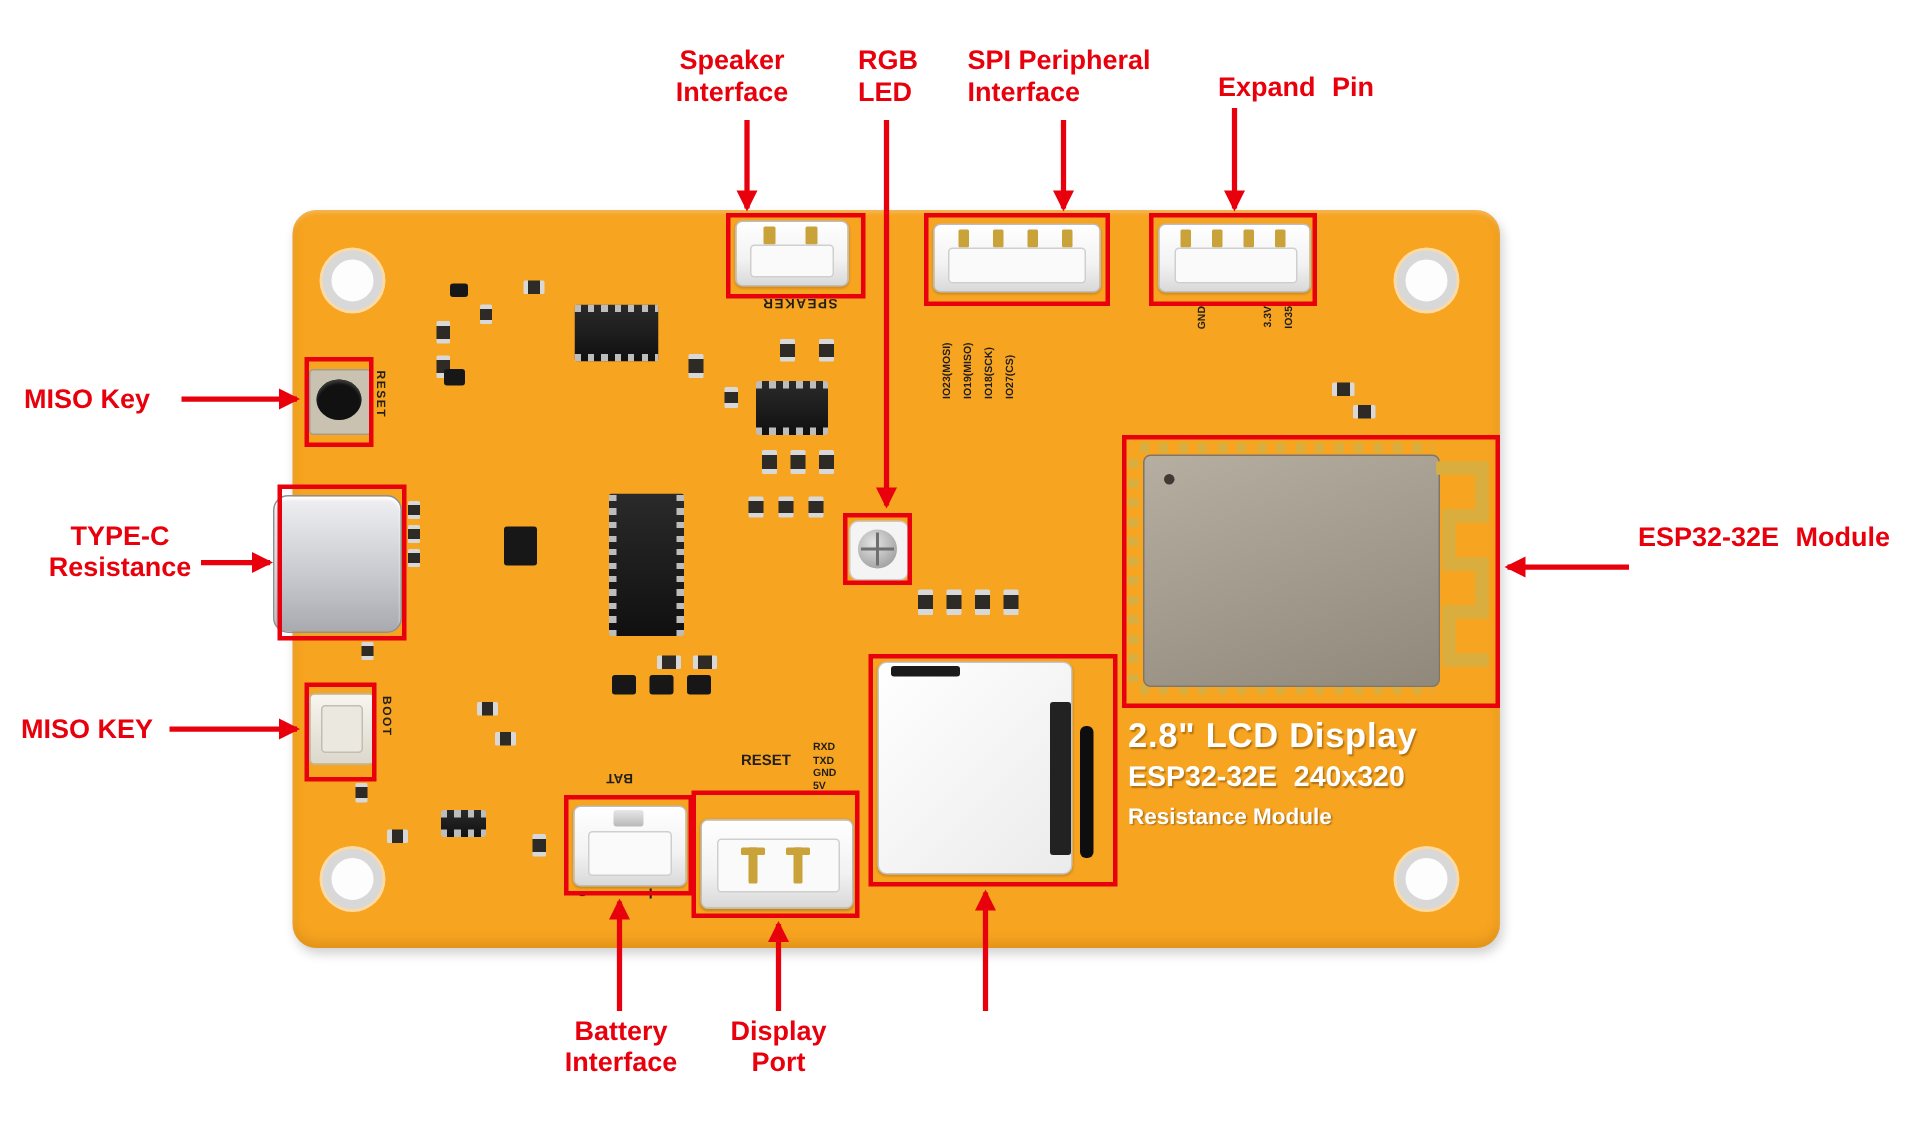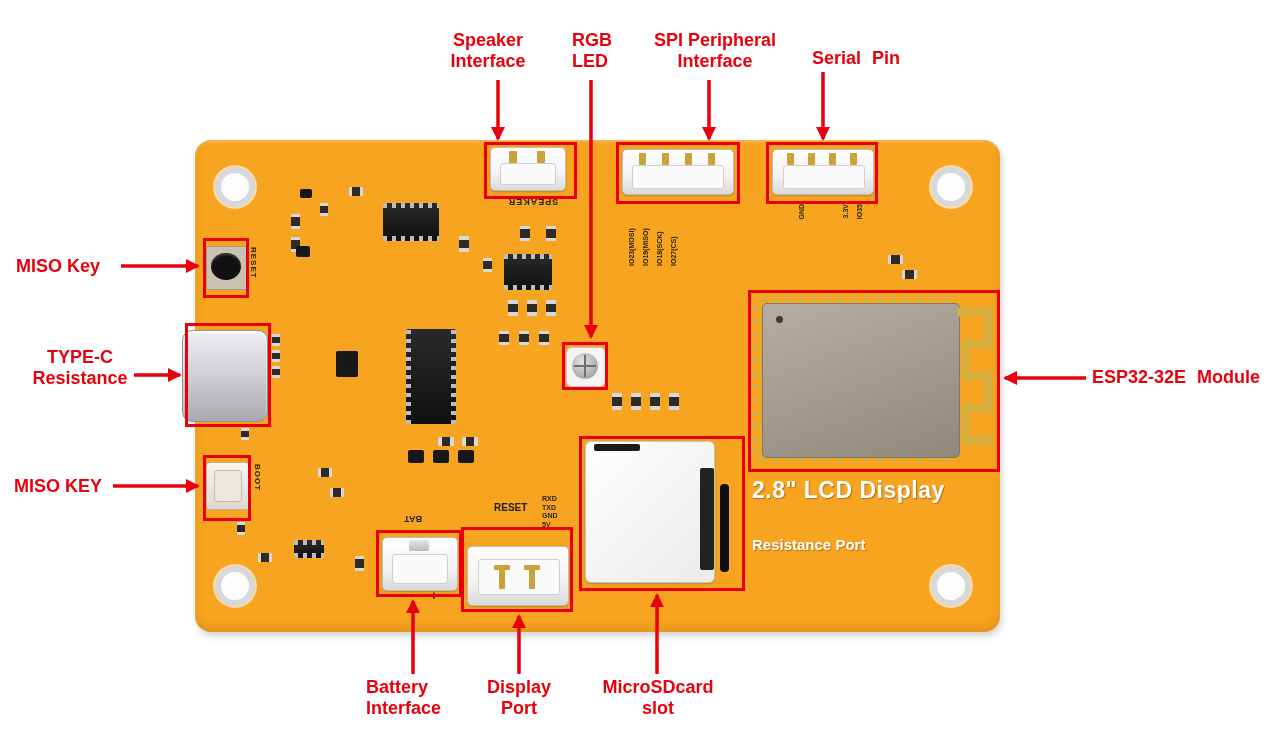--- a/index.html
+++ b/index.html
@@ -176,21 +176,22 @@
   <div class="cast-h" style="left:760px;top:295px;width:196px"></div>
   <div class="cast-h" style="left:760px;top:456px;width:196px"></div>
   <div class="cast-v" style="left:752px;top:303px;height:152px"></div>
   <div class="shield"></div>
   <div class="abs" style="left:776px;top:316px;width:7px;height:7px;border-radius:50%;background:#3f3b34"></div>
   <svg class="abs" style="left:956px;top:298px" width="42" height="168" viewBox="0 0 42 168">
     <path d="M 6 14 H 32 V 46 H 10 V 78 H 32 V 110 H 10 V 142 H 32" fill="none" stroke="#d9ae3e" stroke-width="9" stroke-linecap="square"></path>
   </svg>
 
   <div class="boardtext" style="left:752px;top:477px;font-size:23px;letter-spacing:.5px">2.8" LCD Display</div>
-  <div class="boardtext" style="left:752px;top:536px;font-size:15px">Resistance Port</div>
+  <div class="boardtext ws" style="left:752px;top:508px;font-size:19px">ESP32-32E 240x320</div>
+  <div class="boardtext" style="left:752px;top:536px;font-size:15px">Resistance Module</div>
 
   <span class="silk flip" style="position:absolute;left:398px;top:514px;width:30px;text-align:center;font-size:9px">BAT</span>
   <div class="conn" style="left:382px;top:537px;width:74px;height:52px">
     <div class="abs" style="left:26px;top:2px;width:20px;height:11px;background:linear-gradient(180deg,#e7e7e7,#b9b9b9);border-radius:2px"></div>
     <div class="slot" style="left:9px;top:16px;width:54px;height:28px"></div>
   </div>
   <span class="silk" style="left:386px;top:588px;font-size:13px">-</span>
   <span class="silk" style="left:430px;top:588px;font-size:13px">+</span>
 
   <span class="silk" style="left:494px;top:502px;font-size:10px">RESET</span>
@@ -224,34 +225,32 @@
   <div class="redbox" style="left:562px;top:342px;width:46px;height:48px"></div>
   <div class="redbox" style="left:748px;top:290px;width:252px;height:182px"></div>
   <div class="redbox" style="left:376px;top:530px;width:86px;height:67px"></div>
   <div class="redbox" style="left:461px;top:527px;width:112px;height:85px"></div>
   <div class="redbox" style="left:579px;top:436px;width:166px;height:155px"></div>
 
   <div class="callout" style="left:430px;top:30px;width:116px;text-align:center">Speaker
 Interface</div>
   <div class="callout" style="left:572px;top:30px;width:70px">RGB
 LED</div>
-  <div class="callout" style="left:645px;top:30px;width:140px;text-align:center">SPI Peripheral
+  <div class="callout" style="left:645px;top:30px;width:140px;">SPI Peripheral
 Interface</div>
-  <div class="callout ws" style="left:812px;top:48px;width:120px">Serial Pin</div>
+  <div class="callout ws" style="left:812px;top:48px;width:120px">Expand Pin</div>
   <div class="callout" style="left:16px;top:256px;width:104px">MISO Key</div>
   <div class="callout" style="left:28px;top:347px;width:104px;text-align:center">TYPE-C
 Resistance</div>
   <div class="callout" style="left:14px;top:476px;width:102px">MISO KEY</div>
-  <div class="callout ws" style="left:1092px;top:367px;width:186px">ESP32-32E Module</div>
-  <div class="callout" style="left:366px;top:677px;width:96px;">Battery
+  <div class="callout ws" style="left:1092px;top:348px;width:186px">ESP32-32E Module</div>
+  <div class="callout" style="left:366px;top:677px;width:96px;text-align:center">Battery
 Interface</div>
   <div class="callout" style="left:486px;top:677px;width:66px;text-align:center">Display
 Port</div>
-  <div class="callout" style="left:584px;top:677px;width:148px;text-align:center">MicroSDcard
-slot</div>
 
   <svg class="arrows" width="1280" height="755">
     <defs>
       <marker id="ah" markerUnits="userSpaceOnUse" markerWidth="16" markerHeight="16" refX="13" refY="8" orient="auto">
         <path d="M1,1 L15,8 L1,15 Z"></path>
       </marker>
     </defs>
     <line x1="498" y1="80" x2="498" y2="139" marker-end="url(#ah)"></line>
     <line x1="591" y1="80" x2="591" y2="337" marker-end="url(#ah)"></line>
     <line x1="709" y1="80" x2="709" y2="139" marker-end="url(#ah)"></line>

